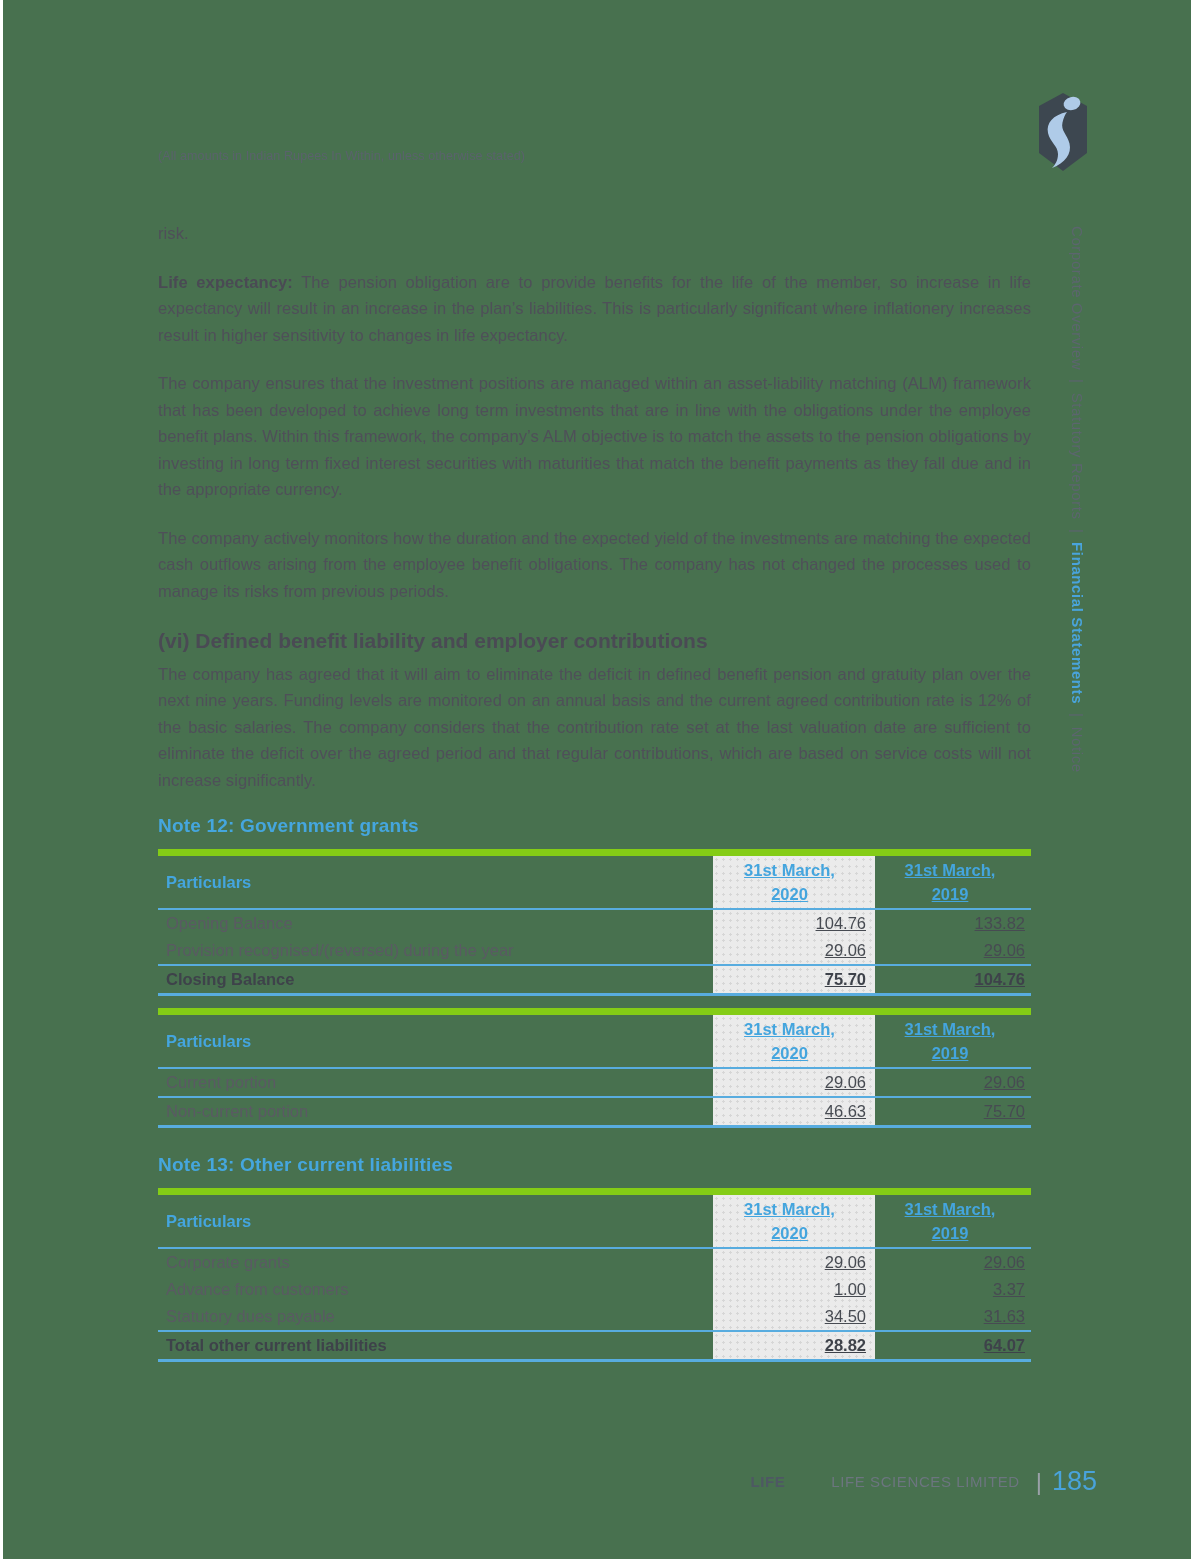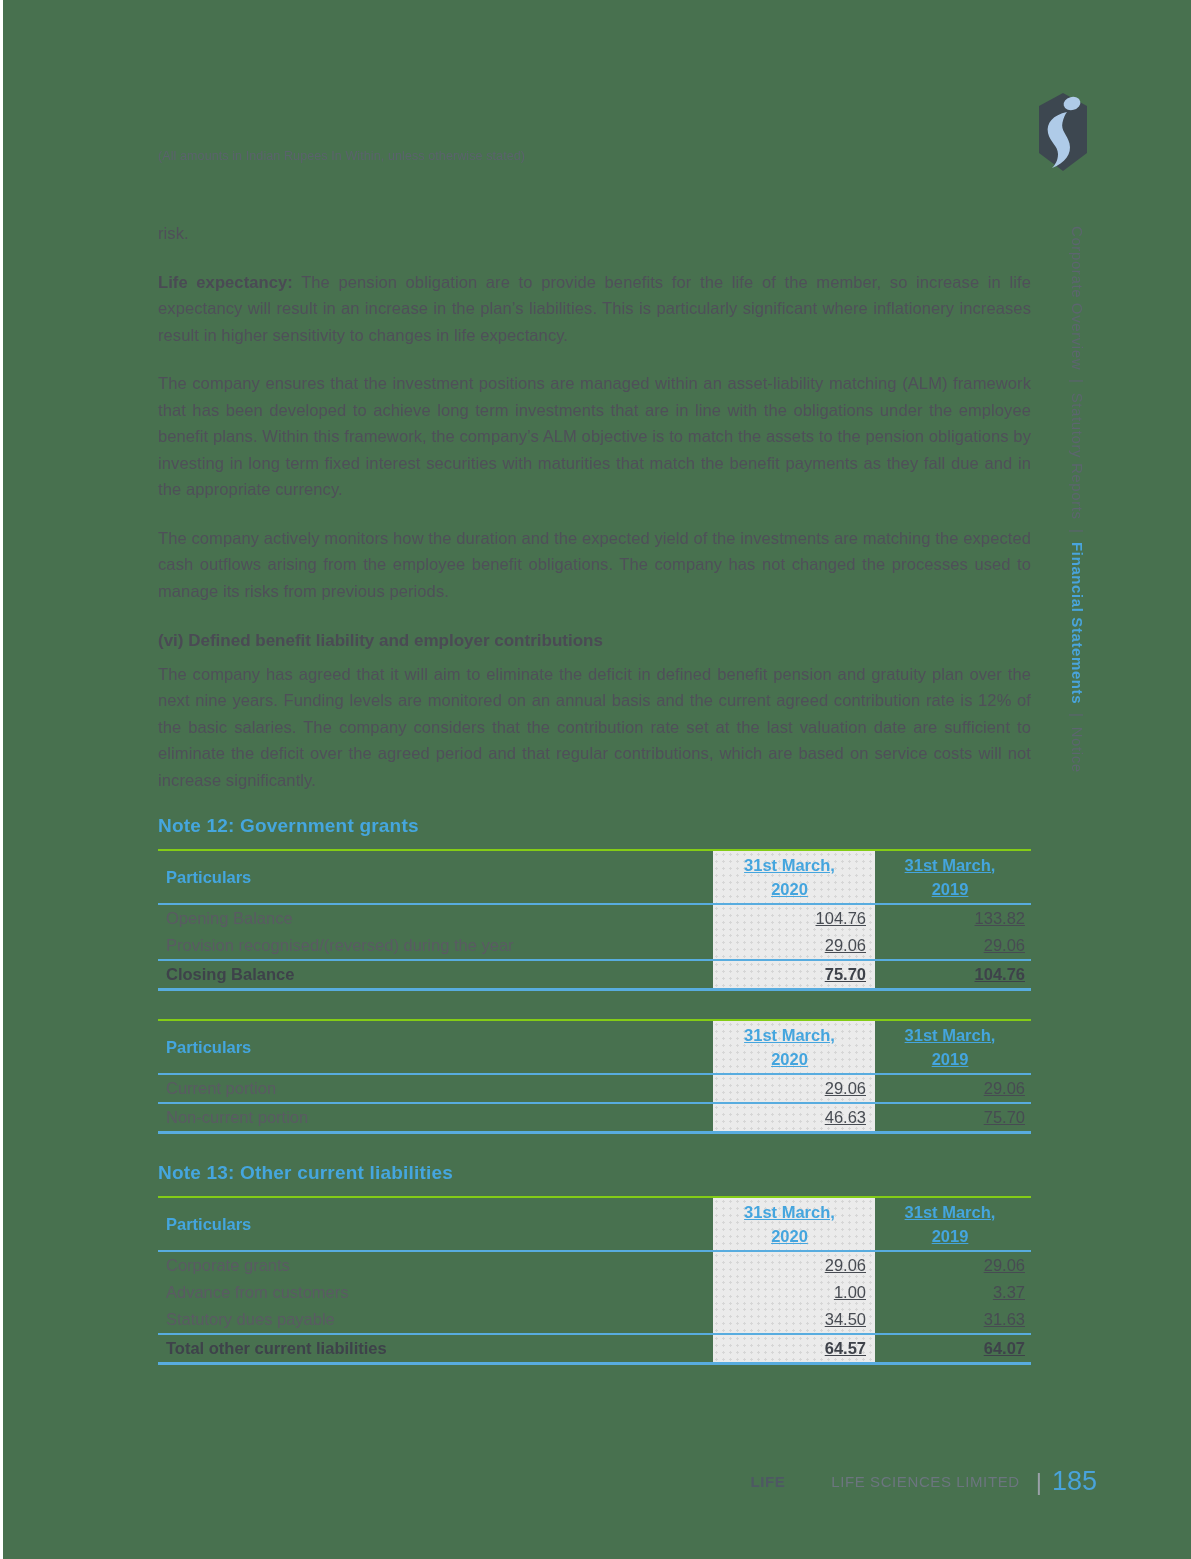--- a/index.html
+++ b/index.html
@@ -26,26 +26,26 @@
     white-space:nowrap;
   }
   .sb-item{cursor:pointer;}
   .sb-item.active{color:#49A4DC;font-weight:bold;}
   .sb-sep{padding:9px 0;color:#5C656E;}
 
   
   .content{position:absolute;left:158px;top:220px;width:873px;}
   p.body{margin:0 0 22px 0;font-size:16.5px;line-height:26.5px;color:#4F4F59;text-align:justify;letter-spacing:.1px;}
   p.body b{color:#4A4A54;}
-  .h-vi{margin:24px 0 6px 0;font-size:17px;line-height:26.5px;font-weight:bold;color:#4A4A54;}
+  .h-vi{margin:24px 0 6px 0;font-size:21px;line-height:26.5px;font-weight:bold;color:#4A4A54;}
   .note-heading{font-size:19px;font-weight:bold;color:#45A6DE;margin:16px 0 12px 0;letter-spacing:.2px;}
   .note-heading.second{margin-top:26px;}
 
   
-  .fin-table{border-top:2px solid #84cc16;border-bottom:3px solid #58ACDF;margin-bottom:28px;}
+  .fin-table{border-top:7px solid #84cc16;border-bottom:3px solid #58ACDF;margin-bottom:12px;}
   .frow{display:flex;align-items:stretch;}
   .cell{box-sizing:border-box;font-size:16.5px;}
   .cell.label{flex:1;padding-left:8px;color:#5A5A63;display:flex;align-items:center;}
   .cell.num{width:162px;text-align:right;color:#474B52;display:flex;flex-direction:column;justify-content:center;text-decoration:underline;}
   .cell.num.c2020{padding-right:9px;}
   .cell.num.c2019{width:156px;padding-right:6px;text-align:right;}
   .hl{background-color:#EBEBEB;background-image:radial-gradient(rgba(175,175,175,.35) 1px, transparent 1.2px);background-size:7px 7px;}
   .thead{border-bottom:2px solid #58ACDF;}
   .thead .cell{height:52px;font-weight:bold;}
   .thead .cell.label{color:#44A5DE;font-size:16.5px;}
@@ -173,21 +173,21 @@
         <div class="cell num c2020 hl">1.00</div>
         <div class="cell num c2019">3.37</div>
       </div>
       <div class="frow drow">
         <div class="cell label">Statutory dues payable</div>
         <div class="cell num c2020 hl">34.50</div>
         <div class="cell num c2019">31.63</div>
       </div>
       <div class="frow drow total sep-above">
         <div class="cell label">Total other current liabilities</div>
-        <div class="cell num c2020 hl">64.57</div>
+        <div class="cell num c2020 hl">28.82</div>
         <div class="cell num c2019">64.07</div>
       </div>
     </div>
   </div>
 
   <div class="footer">
     <span class="f-co"><span class="f-bold">LIFE</span><span class="f-rest"> LIFE SCIENCES LIMITED</span></span>
     <span class="f-bar">|</span>
     <span class="f-num">185</span>
   </div>

